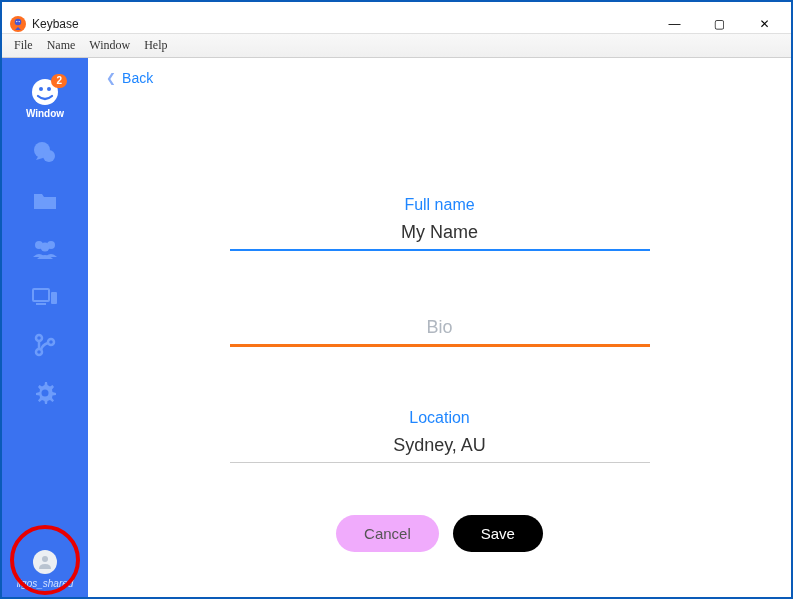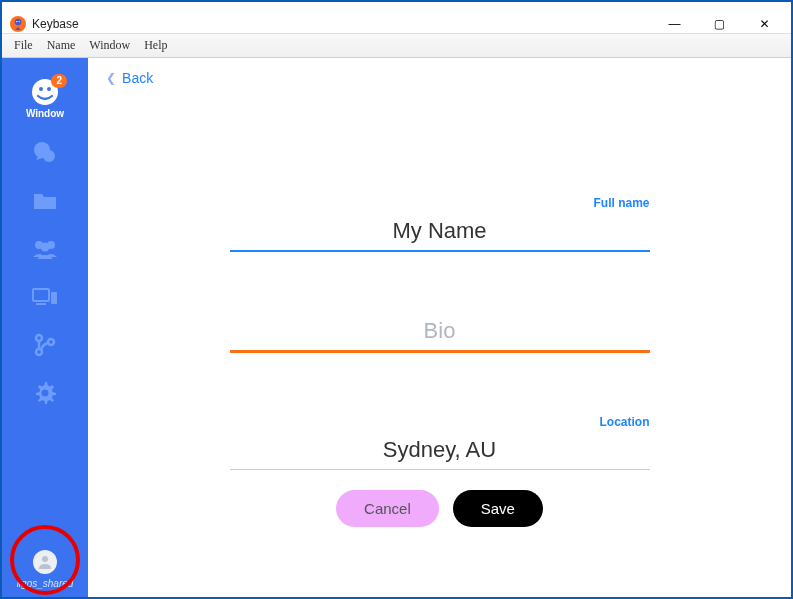--- a/index.html
+++ b/index.html
@@ -29,22 +29,22 @@
     .highlight-ring { width: 70px; height: 70px; border: 4px solid #e80000; border-radius: 50%; position: absolute; bottom: 2px; left: 50%; transform: translateX(-50%); pointer-events: none; }
     .avatar { width: 24px; height: 24px; background: #eceff3; border-radius: 50%; display: flex; align-items: center; justify-content: center; margin-bottom: 4px; }
     .username { font-size: 10px; font-style: italic; color: #cfe0ff; }
 
     .content { flex: 1; background: #fff; position: relative; padding: 12px 18px; }
     .back-link { display: flex; align-items: center; gap: 6px; color: #1f86ff; font-size: 14px; cursor: pointer; }
     .chevron-left { font-size: 12px; color: #8aaef7; }
 
     .form-area { margin-top: 110px; display: flex; flex-direction: column; align-items: center; }
     .form-group { width: 420px; text-align: center; margin-bottom: 62px; }
-    .field-label { font-size: 12px; color: #1f86ff; font-weight: 700; margin-bottom: 4px; text-align: right; }
-    .field-input { width: 420px; border: none; border-bottom: 2px solid #1f86ff; text-align: center; font-size: 22px; color: #333; padding: 4px 2px 6px; outline: none; font-family: inherit; }
+    .field-label { font-size: 16px; color: #1f86ff; font-weight: 400; margin-bottom: 4px; }
+    .field-input { width: 420px; border: none; border-bottom: 2px solid #1f86ff; text-align: center; font-size: 18px; color: #333; padding: 4px 2px 6px; outline: none; font-family: inherit; }
     .field-input::placeholder { color: #b0b7c0; }
     .field-input.dim { border-bottom: 3px solid #f97316; color: #b0b7c0; }
     .field-input.loc { border-bottom: 1px solid #ccc; color: #333; }
 
     .button-row { display: flex; gap: 14px; margin-top: 0px; }
     .btn { border: none; border-radius: 22px; padding: 10px 28px; font-size: 15px; cursor: pointer; font-family: inherit; }
     .btn-cancel { background: #f0abfc; color: #555; }
     .btn-save { background: #000000; color: #fff; }
   </style>
 </head>
@@ -178,21 +178,21 @@
       <div class="form-area">
         <div class="form-group">
           <div class="field-label">Full name</div>
           <input class="field-input" value="My Name" style="">
         </div>
 
         <div class="form-group">
           <input class="field-input dim" placeholder="Bio" style="">
         </div>
 
-        <div class="form-group" style="margin-bottom:20px;">
+        <div class="form-group" style="margin-bottom:52px;">
           <div class="field-label">Location</div>
           <input class="field-input loc" value="Sydney, AU" style="">
         </div>
 
         <div class="button-row">
           <button class="btn btn-cancel">Cancel</button>
           <button class="btn btn-save">Save</button>
         </div>
       </div>
     </div>

